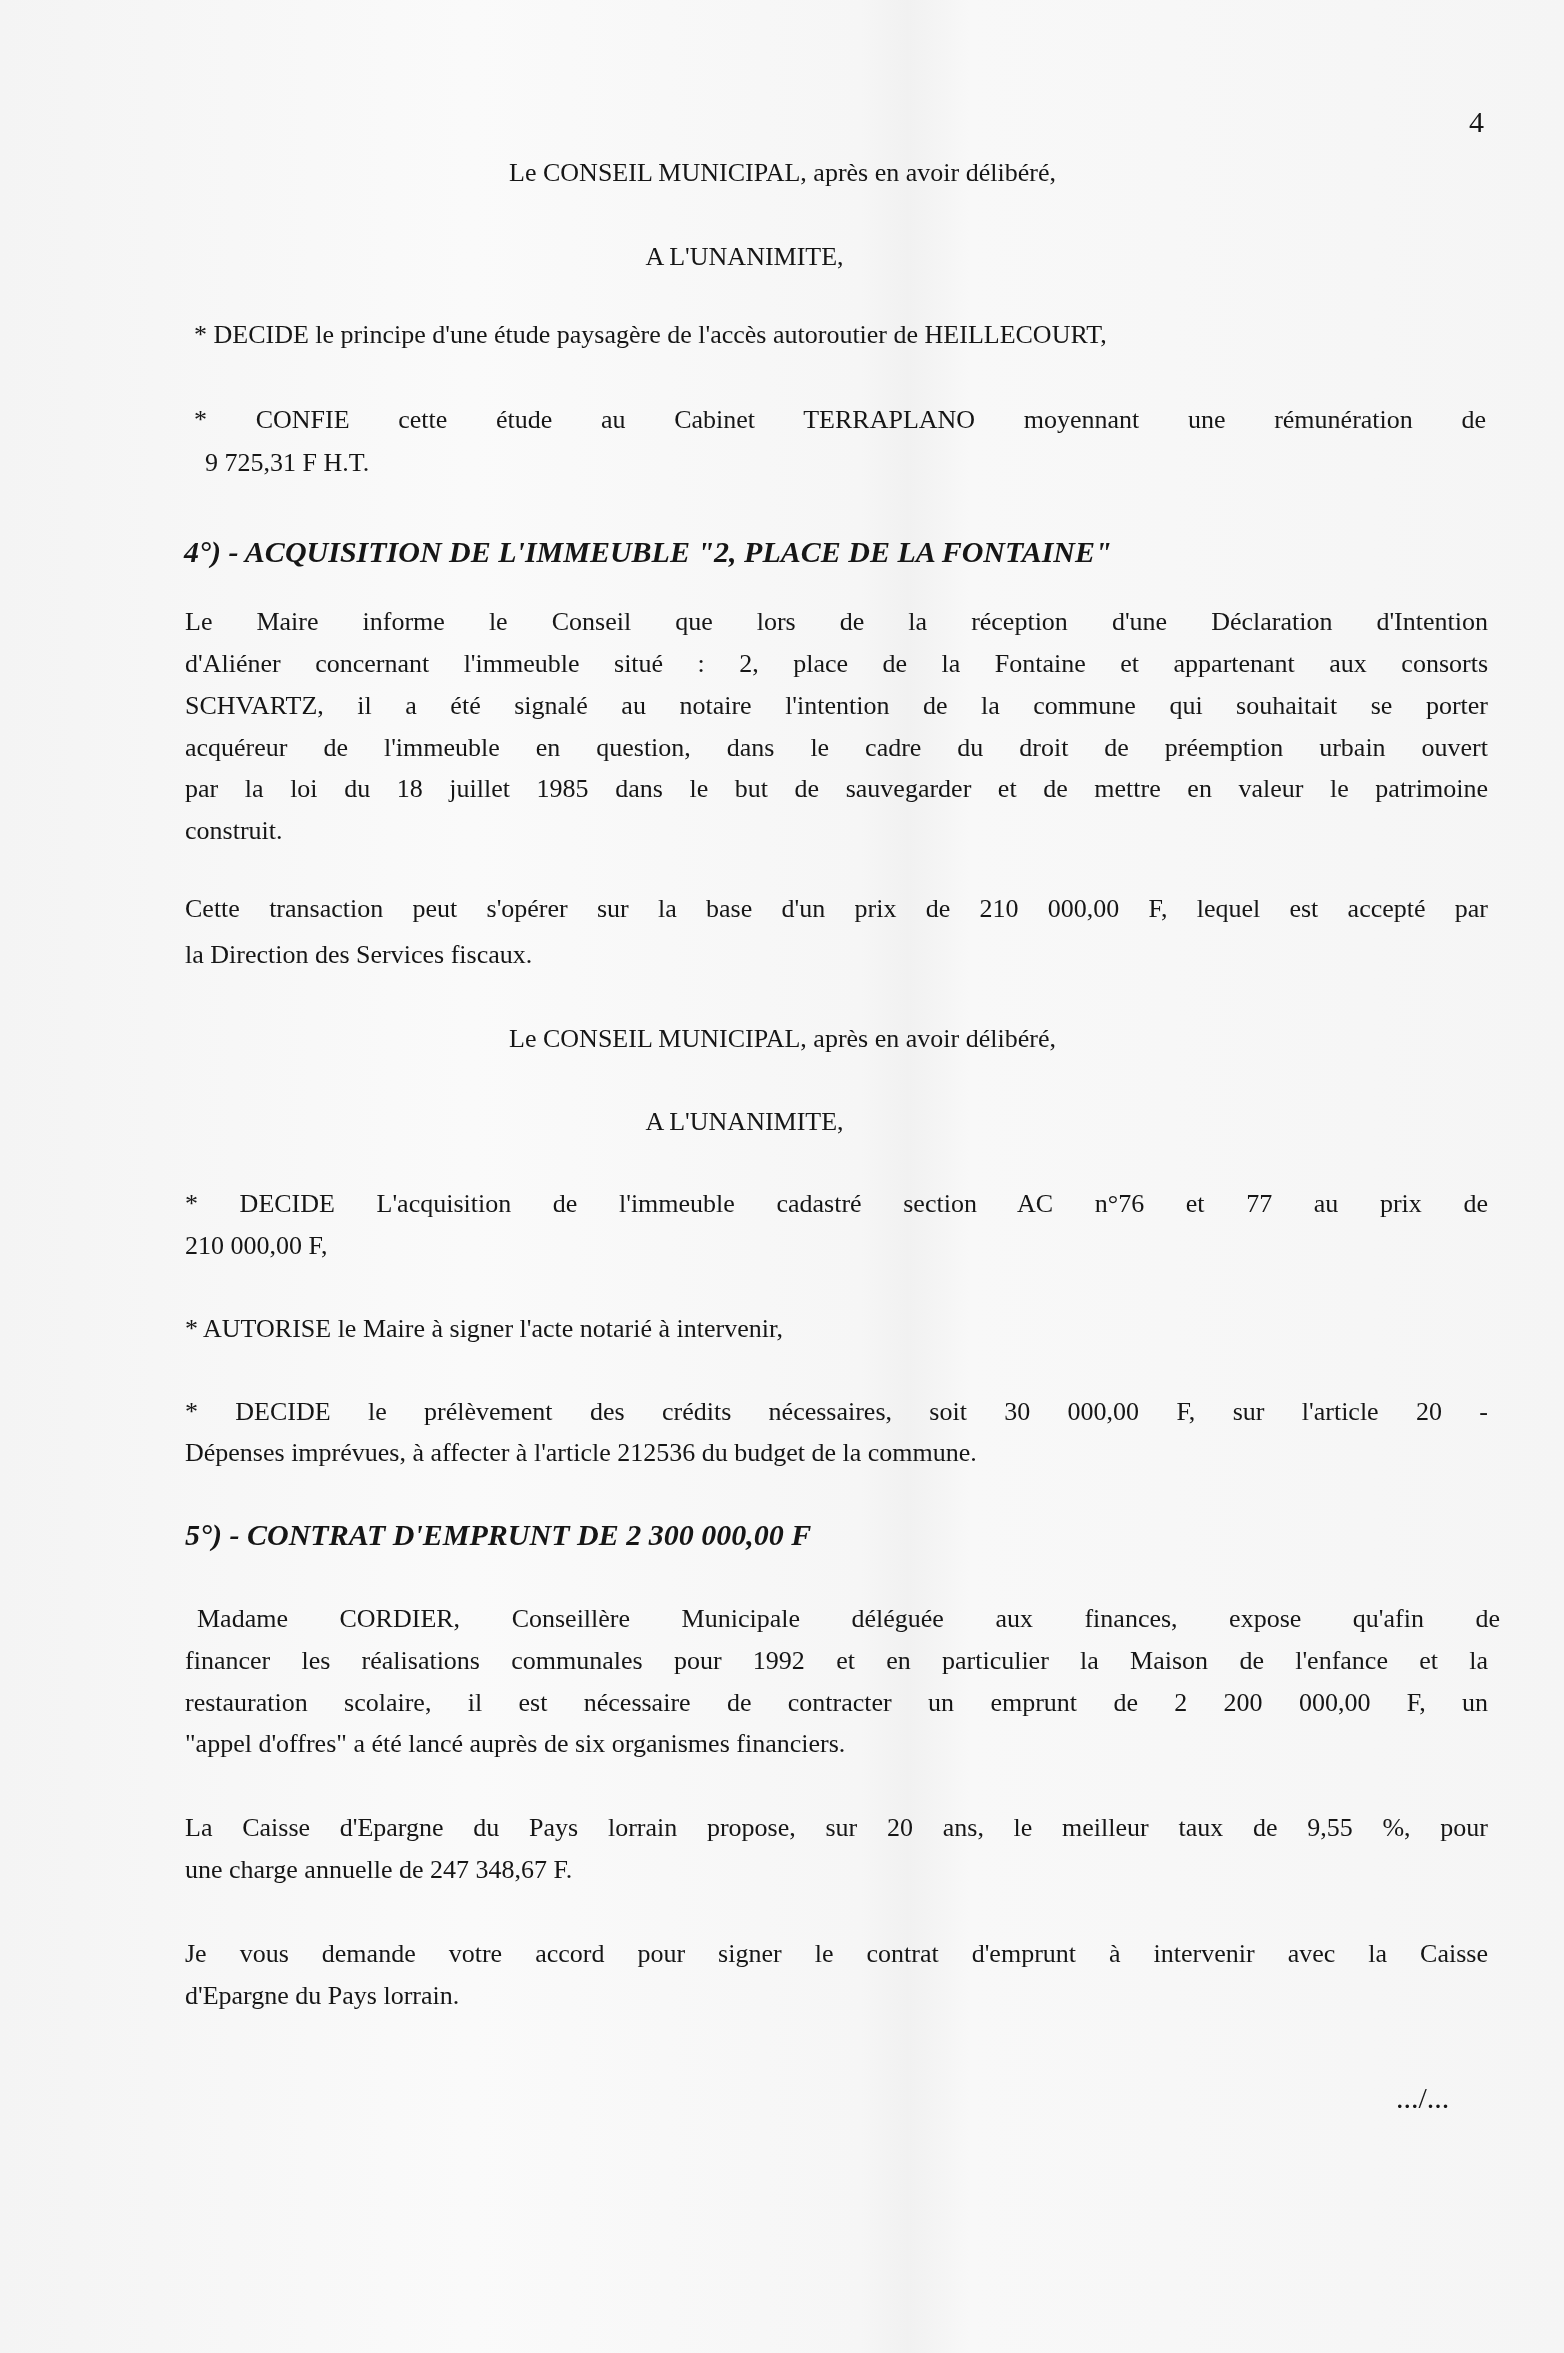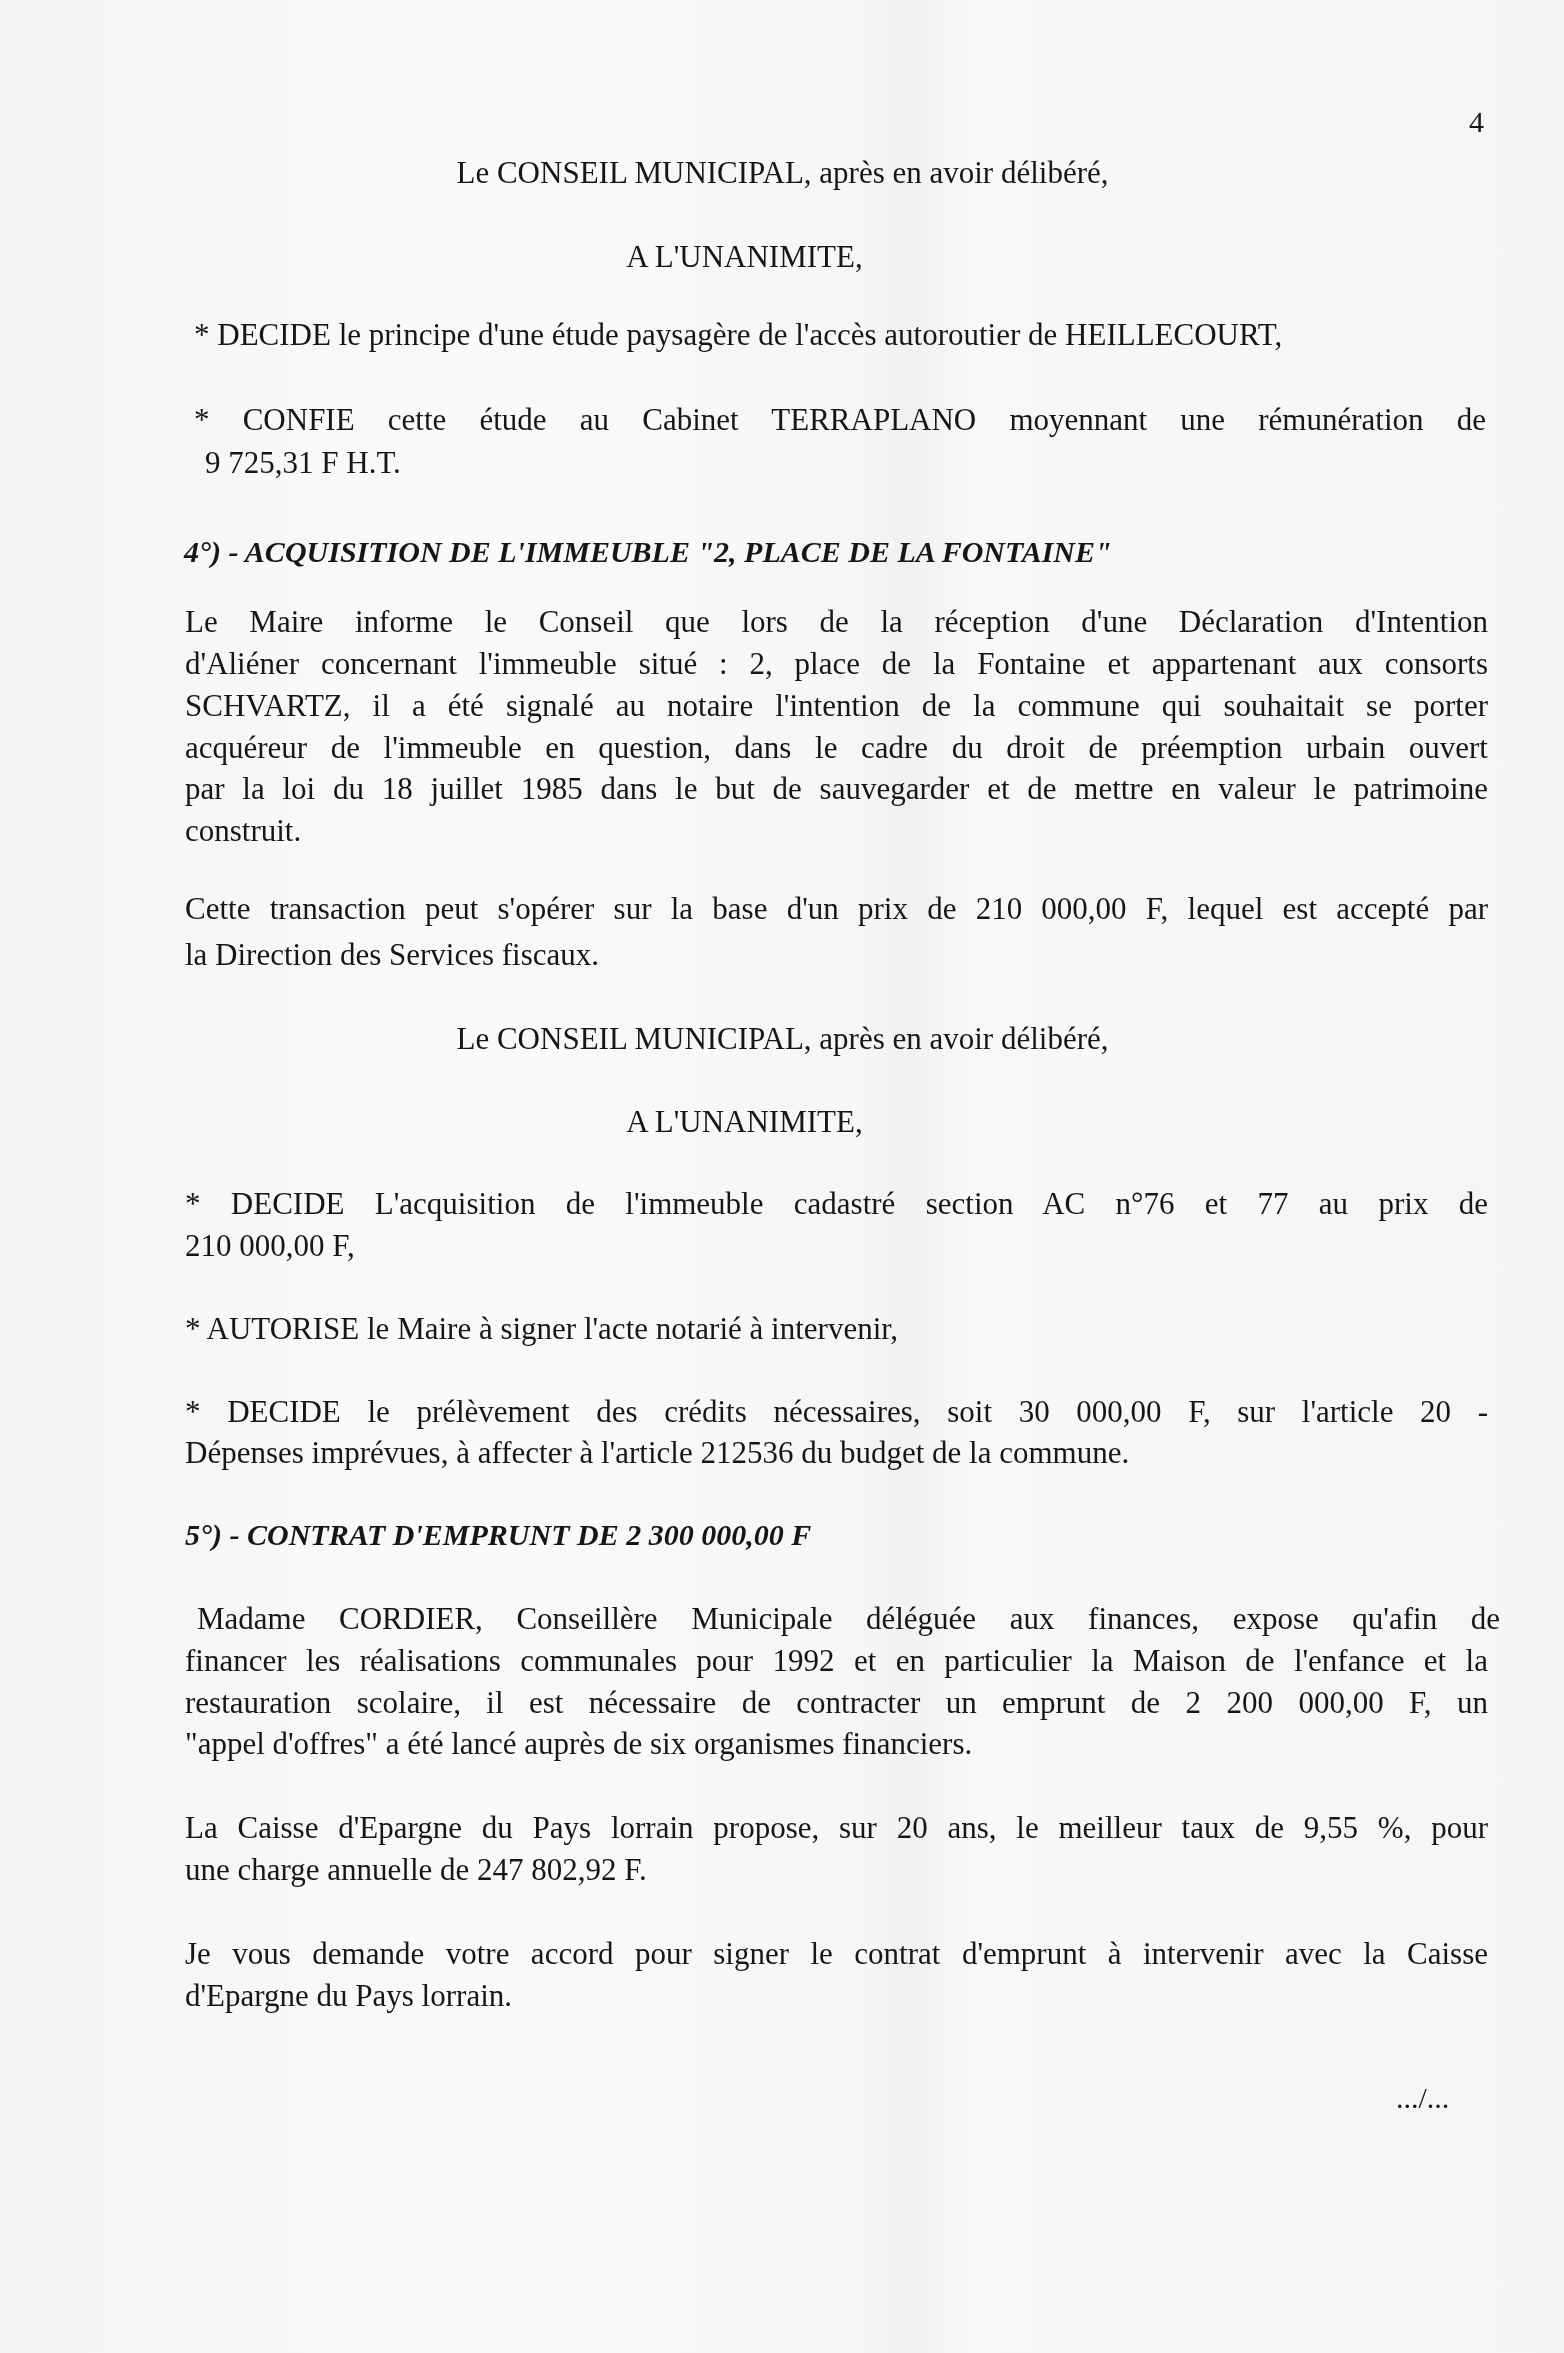--- a/index.html
+++ b/index.html
@@ -9,21 +9,21 @@
     font-family: "Liberation Serif", "DejaVu Serif", serif;
     color: #161616;
     position: relative;
   }
   .page {
     position: absolute; left: 0; top: 0; width: 1565px; height: 2353px;
     background: linear-gradient(90deg, #f4f4f4 0%, #fafafa 30%, #f6f6f6 55%, #f1f1f1 58%, #f8f8f8 62%, #f5f5f5 100%);
   }
   .line {
     position: absolute;
-    font-size: 31px;
+    font-size: 26px;
     line-height: 42px;
     white-space: nowrap;
     transform-origin: left top;
   }
   .just {
     left: 185px; width: 1303px;
     text-align: justify; text-align-last: justify;
   }
   .left { left: 185px; }
   .center { left: 0; width: 1565px; text-align: center; }
@@ -81,21 +81,21 @@
 
   <div>
     <div class="line just" style="top: 1598px; white-space: normal; height: 42px; overflow: hidden; margin-left: 12px;">Madame CORDIER, Conseillère Municipale déléguée aux finances, expose qu'afin de</div>
     <div class="line just" style="top: 1640px; white-space: normal; height: 42px; overflow: hidden;">financer les réalisations communales pour 1992 et en particulier la Maison de l'enfance et la</div>
     <div class="line just" style="top: 1682px; white-space: normal; height: 42px; overflow: hidden;">restauration scolaire, il est nécessaire de contracter un emprunt de 2 200 000,00 F, un</div>
     <div class="line left" style="top:1723px;">"appel d'offres" a été lancé auprès de six organismes financiers.</div>
   </div>
 
   <div>
     <div class="line just" style="top: 1807px; white-space: normal; height: 42px; overflow: hidden;">La Caisse d'Epargne du Pays lorrain propose, sur 20 ans, le meilleur taux de 9,55 %, pour</div>
-    <div class="line left" style="top:1849px;">une charge annuelle de 247 802,92 F.</div>
+    <div class="line left" style="top:1849px;">une charge annuelle de 247 348,67 F.</div>
   </div>
 
   <div>
     <div class="line just" style="top: 1933px; white-space: normal; height: 42px; overflow: hidden;">Je vous demande votre accord pour signer le contrat d'emprunt à intervenir avec la Caisse</div>
     <div class="line left" style="top:1975px;">d'Epargne du Pays lorrain.</div>
   </div>
 
   <div class="cont">.../...</div>
 </div>
 

